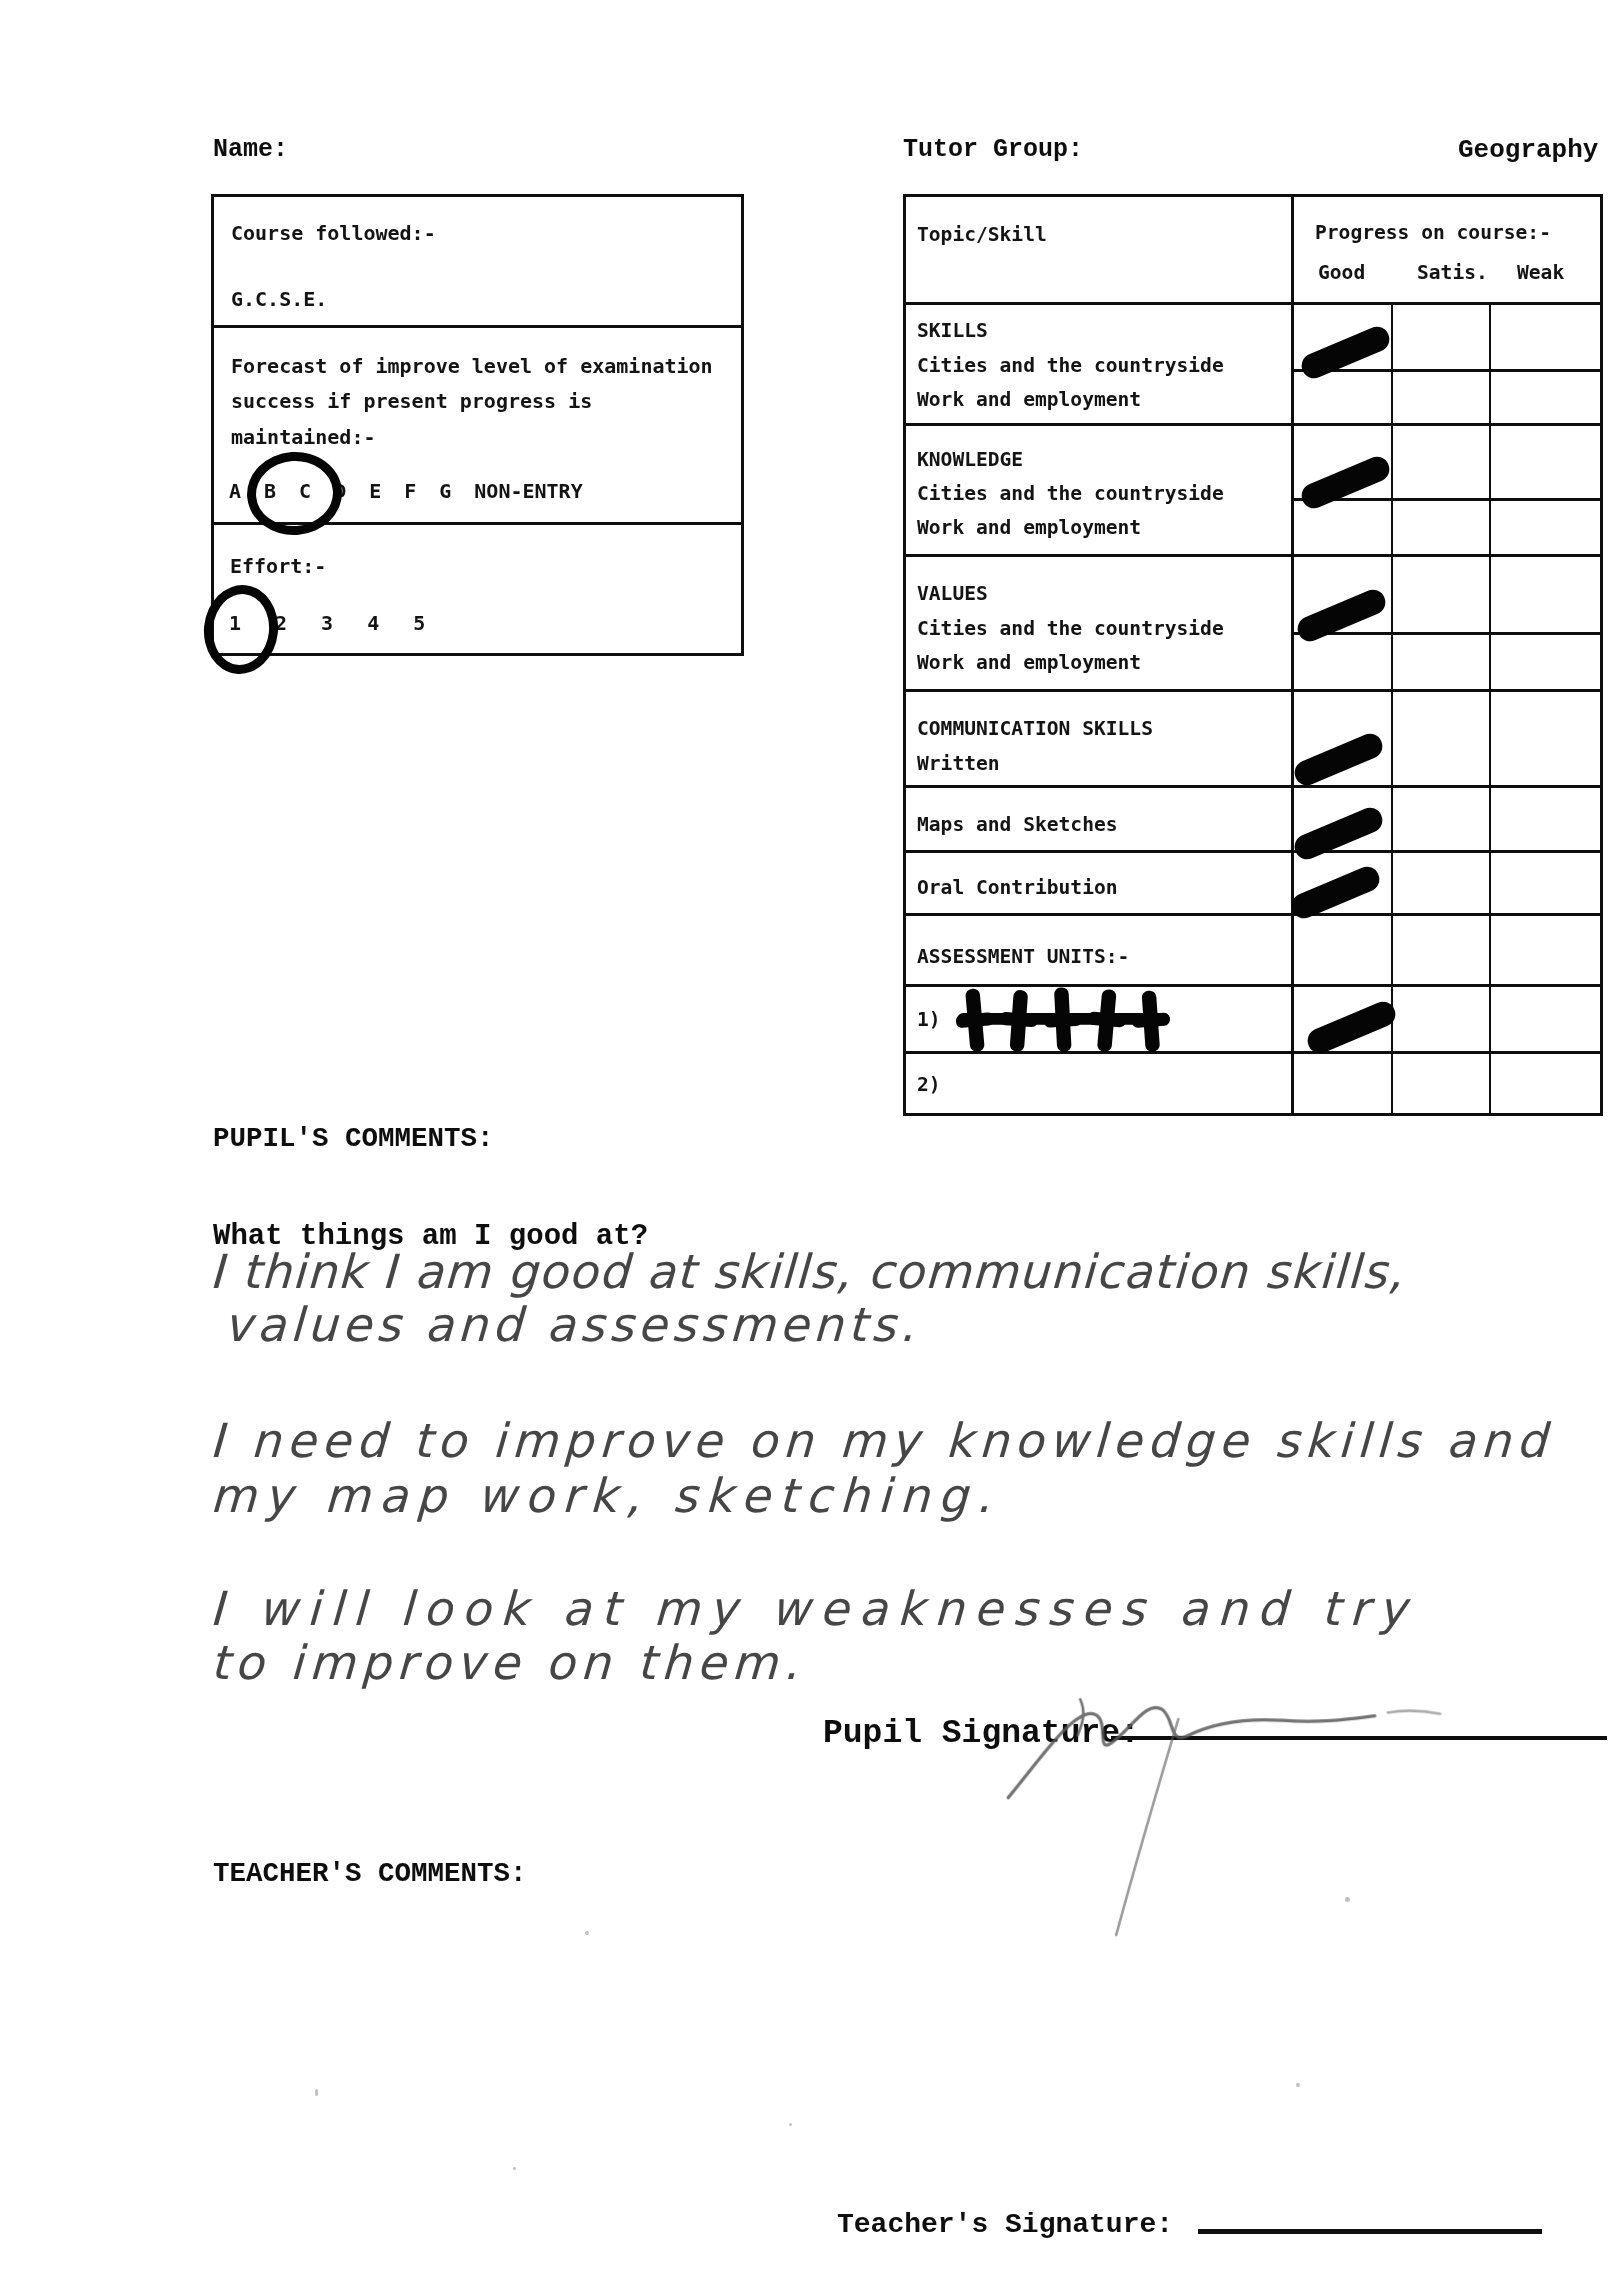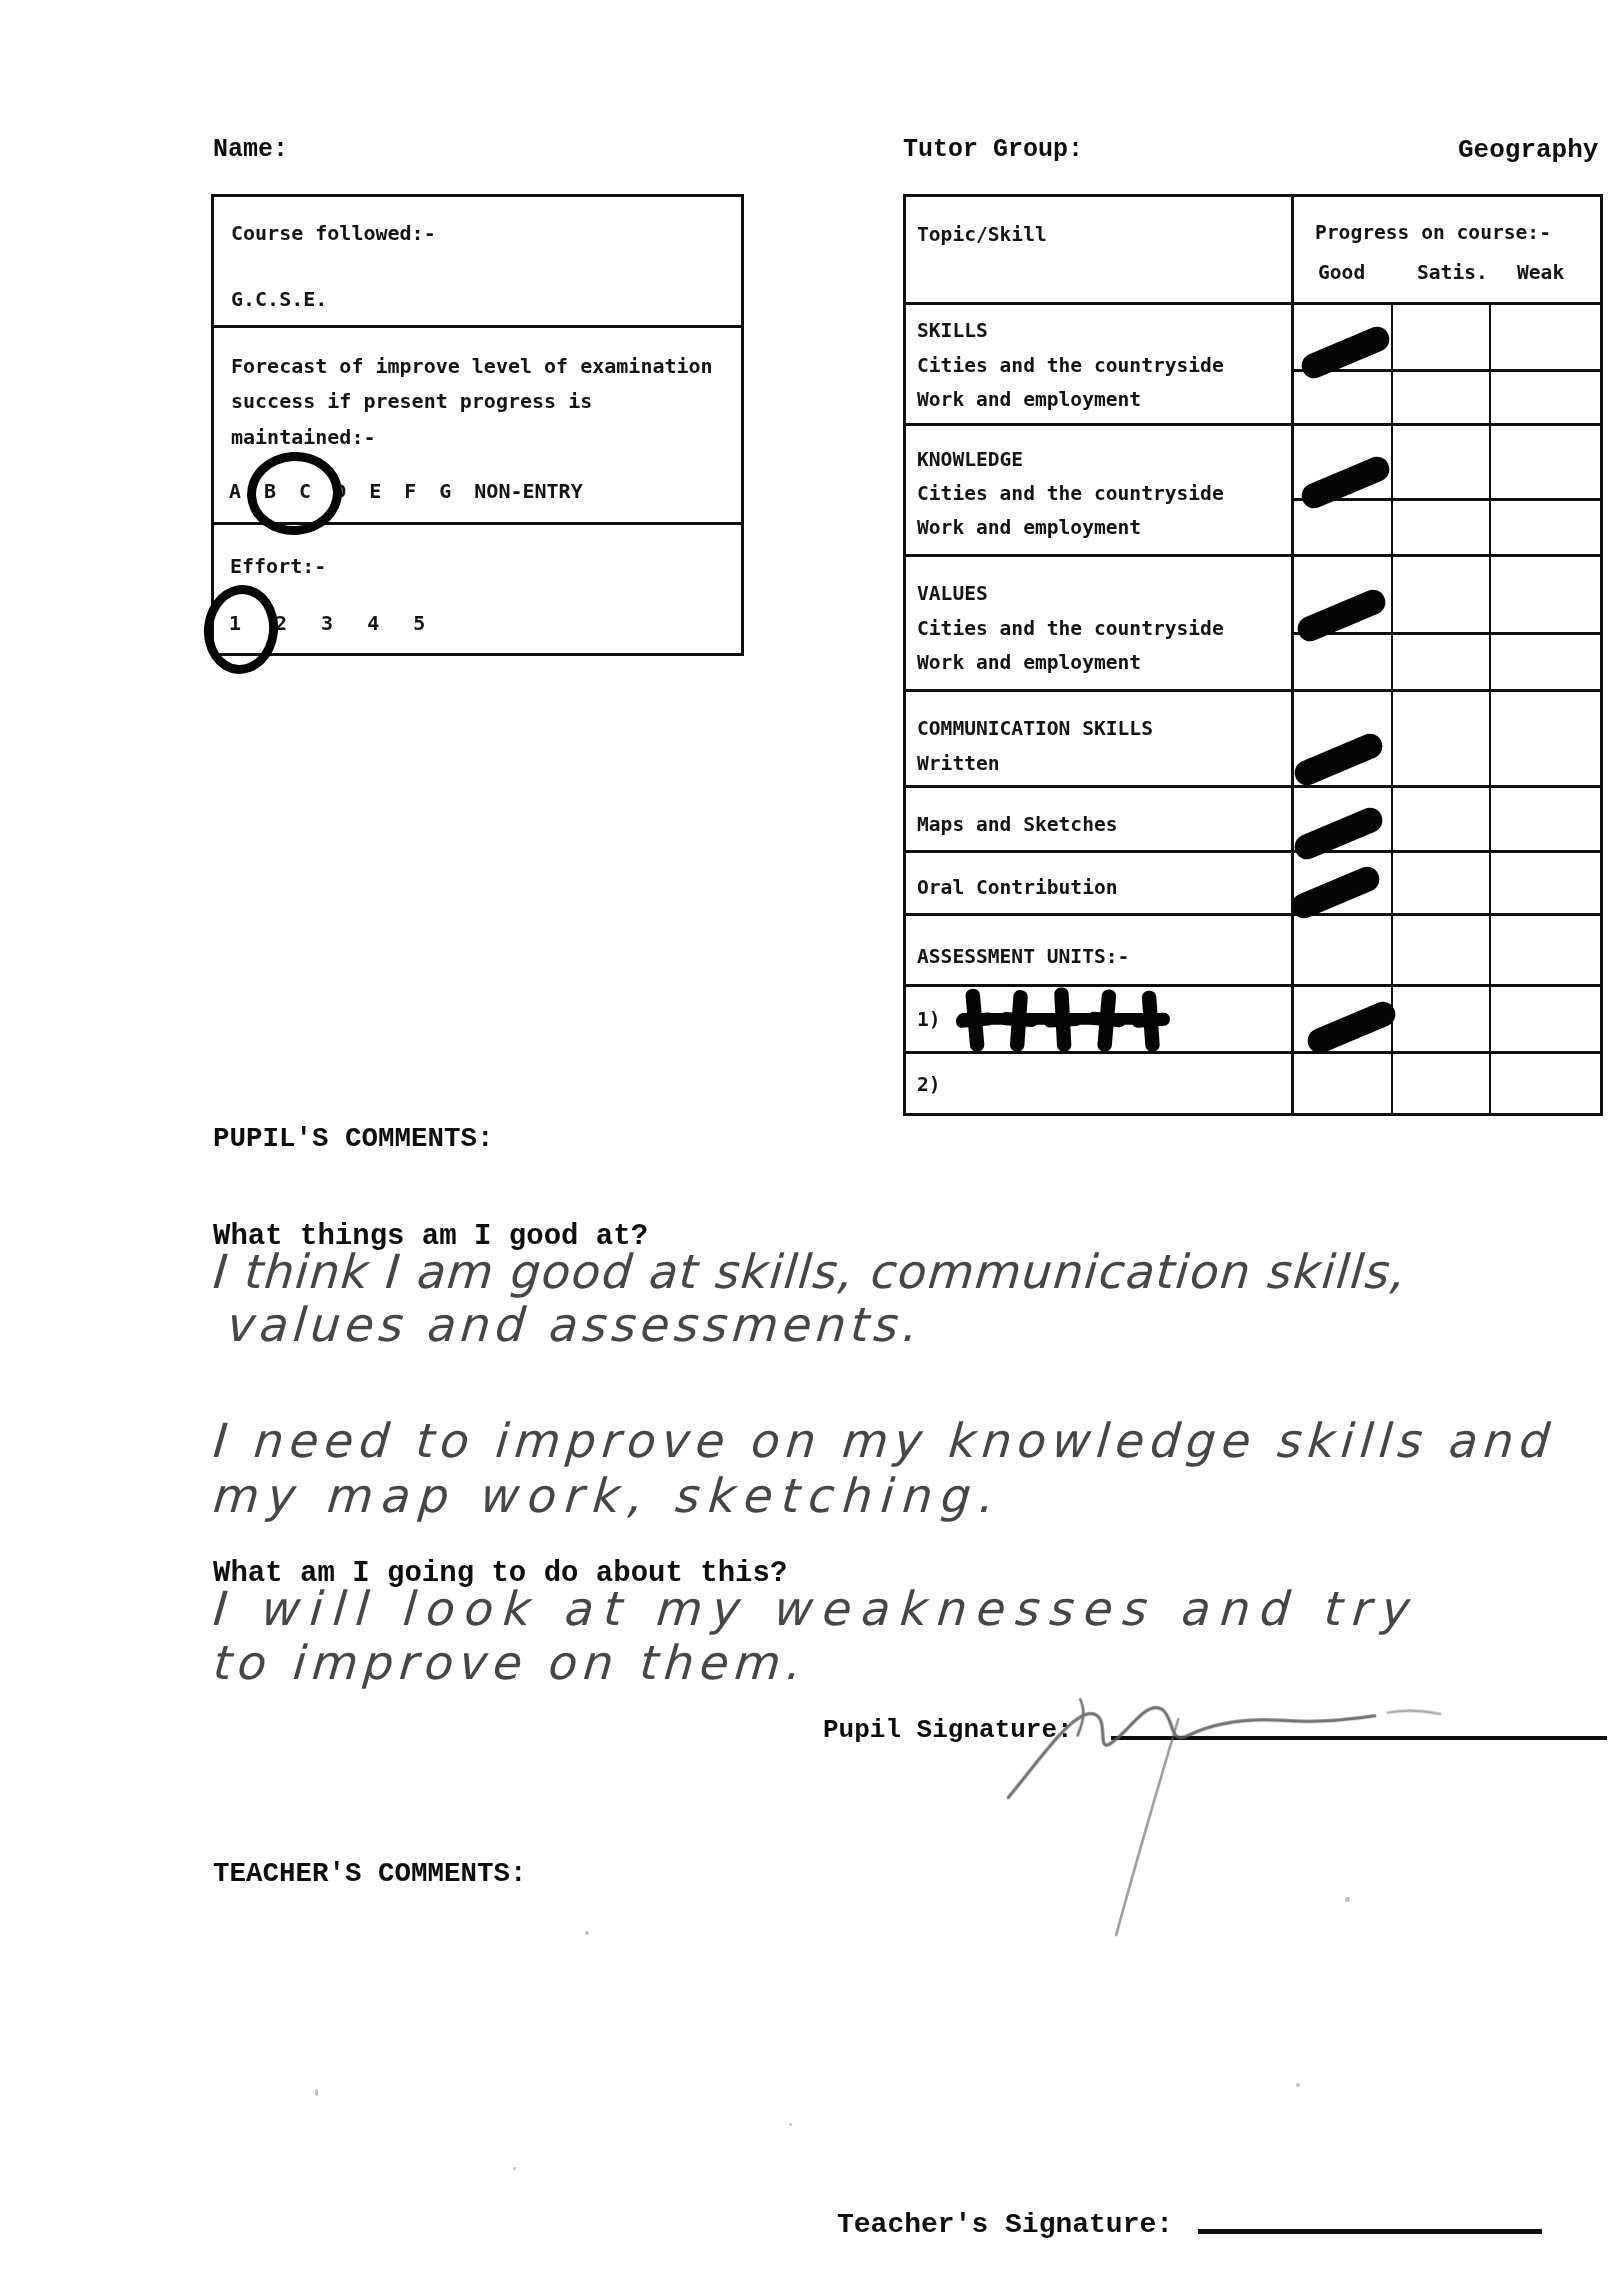--- a/index.html
+++ b/index.html
@@ -147,25 +147,24 @@
 
   <div class="abs tw" style="left:213px;top:1123px;font-size:27.5px;">PUPIL'S COMMENTS:</div>
 
   <div class="abs tw" style="left:213px;top:1220px;font-size:29px;">What things am I good at?</div>
   <div class="abs hand" style="left:216px;top:1244px;letter-spacing:1.3px;">I think I am good at skills, communication skills,</div>
   <div class="abs hand" style="left:230px;top:1297px;letter-spacing:4.6px;">values and assessments.</div>
 
   <div class="abs hand" style="left:216px;top:1413px;letter-spacing:5.9px;">I need to improve on my knowledge skills and</div>
   <div class="abs hand" style="left:216px;top:1468px;letter-spacing:8.5px;">my map work, sketching.</div>
 
-  <div class="abs tw" style="left:213px;top:1557px;font-size:29px;">What am I going to do about this?</div>
   <div class="abs hand" style="left:216px;top:1581px;letter-spacing:9.8px;">I will look at my weaknesses and try</div>
   <div class="abs hand" style="left:216px;top:1635px;letter-spacing:5.9px;">to improve on them.</div>
 
-  <div class="abs tw" style="left:823px;top:1715px;font-size:26px;">Pupil Signature:</div>
+  <div class="abs tw" style="left:823px;top:1715px;font-size:33px;">Pupil Signature:</div>
   <div class="ln" style="left:1111px;top:1736px;width:496px;height:3.9px;"></div>
   <svg class="abs" style="left:982px;top:1673px;" width="589" height="295" viewBox="0 0 900 450">
     <g fill="none" stroke="#5a5a5a" stroke-width="5" stroke-linecap="round" opacity="0.85">
       <path d="M40 190 C90 130 140 55 170 62 C195 68 175 120 195 108 C225 90 250 40 275 55 C295 70 285 110 315 95 C355 75 400 68 460 72 C520 76 560 70 600 65"></path>
       <path d="M300 70 C270 170 235 290 205 400" stroke-width="4" opacity="0.7"></path>
       <path d="M150 40 C160 60 152 80 146 95" stroke-width="4"></path>
       <path d="M620 60 C650 55 680 58 700 62" stroke-width="4" opacity="0.6"></path>
     </g>
   </svg>
 

